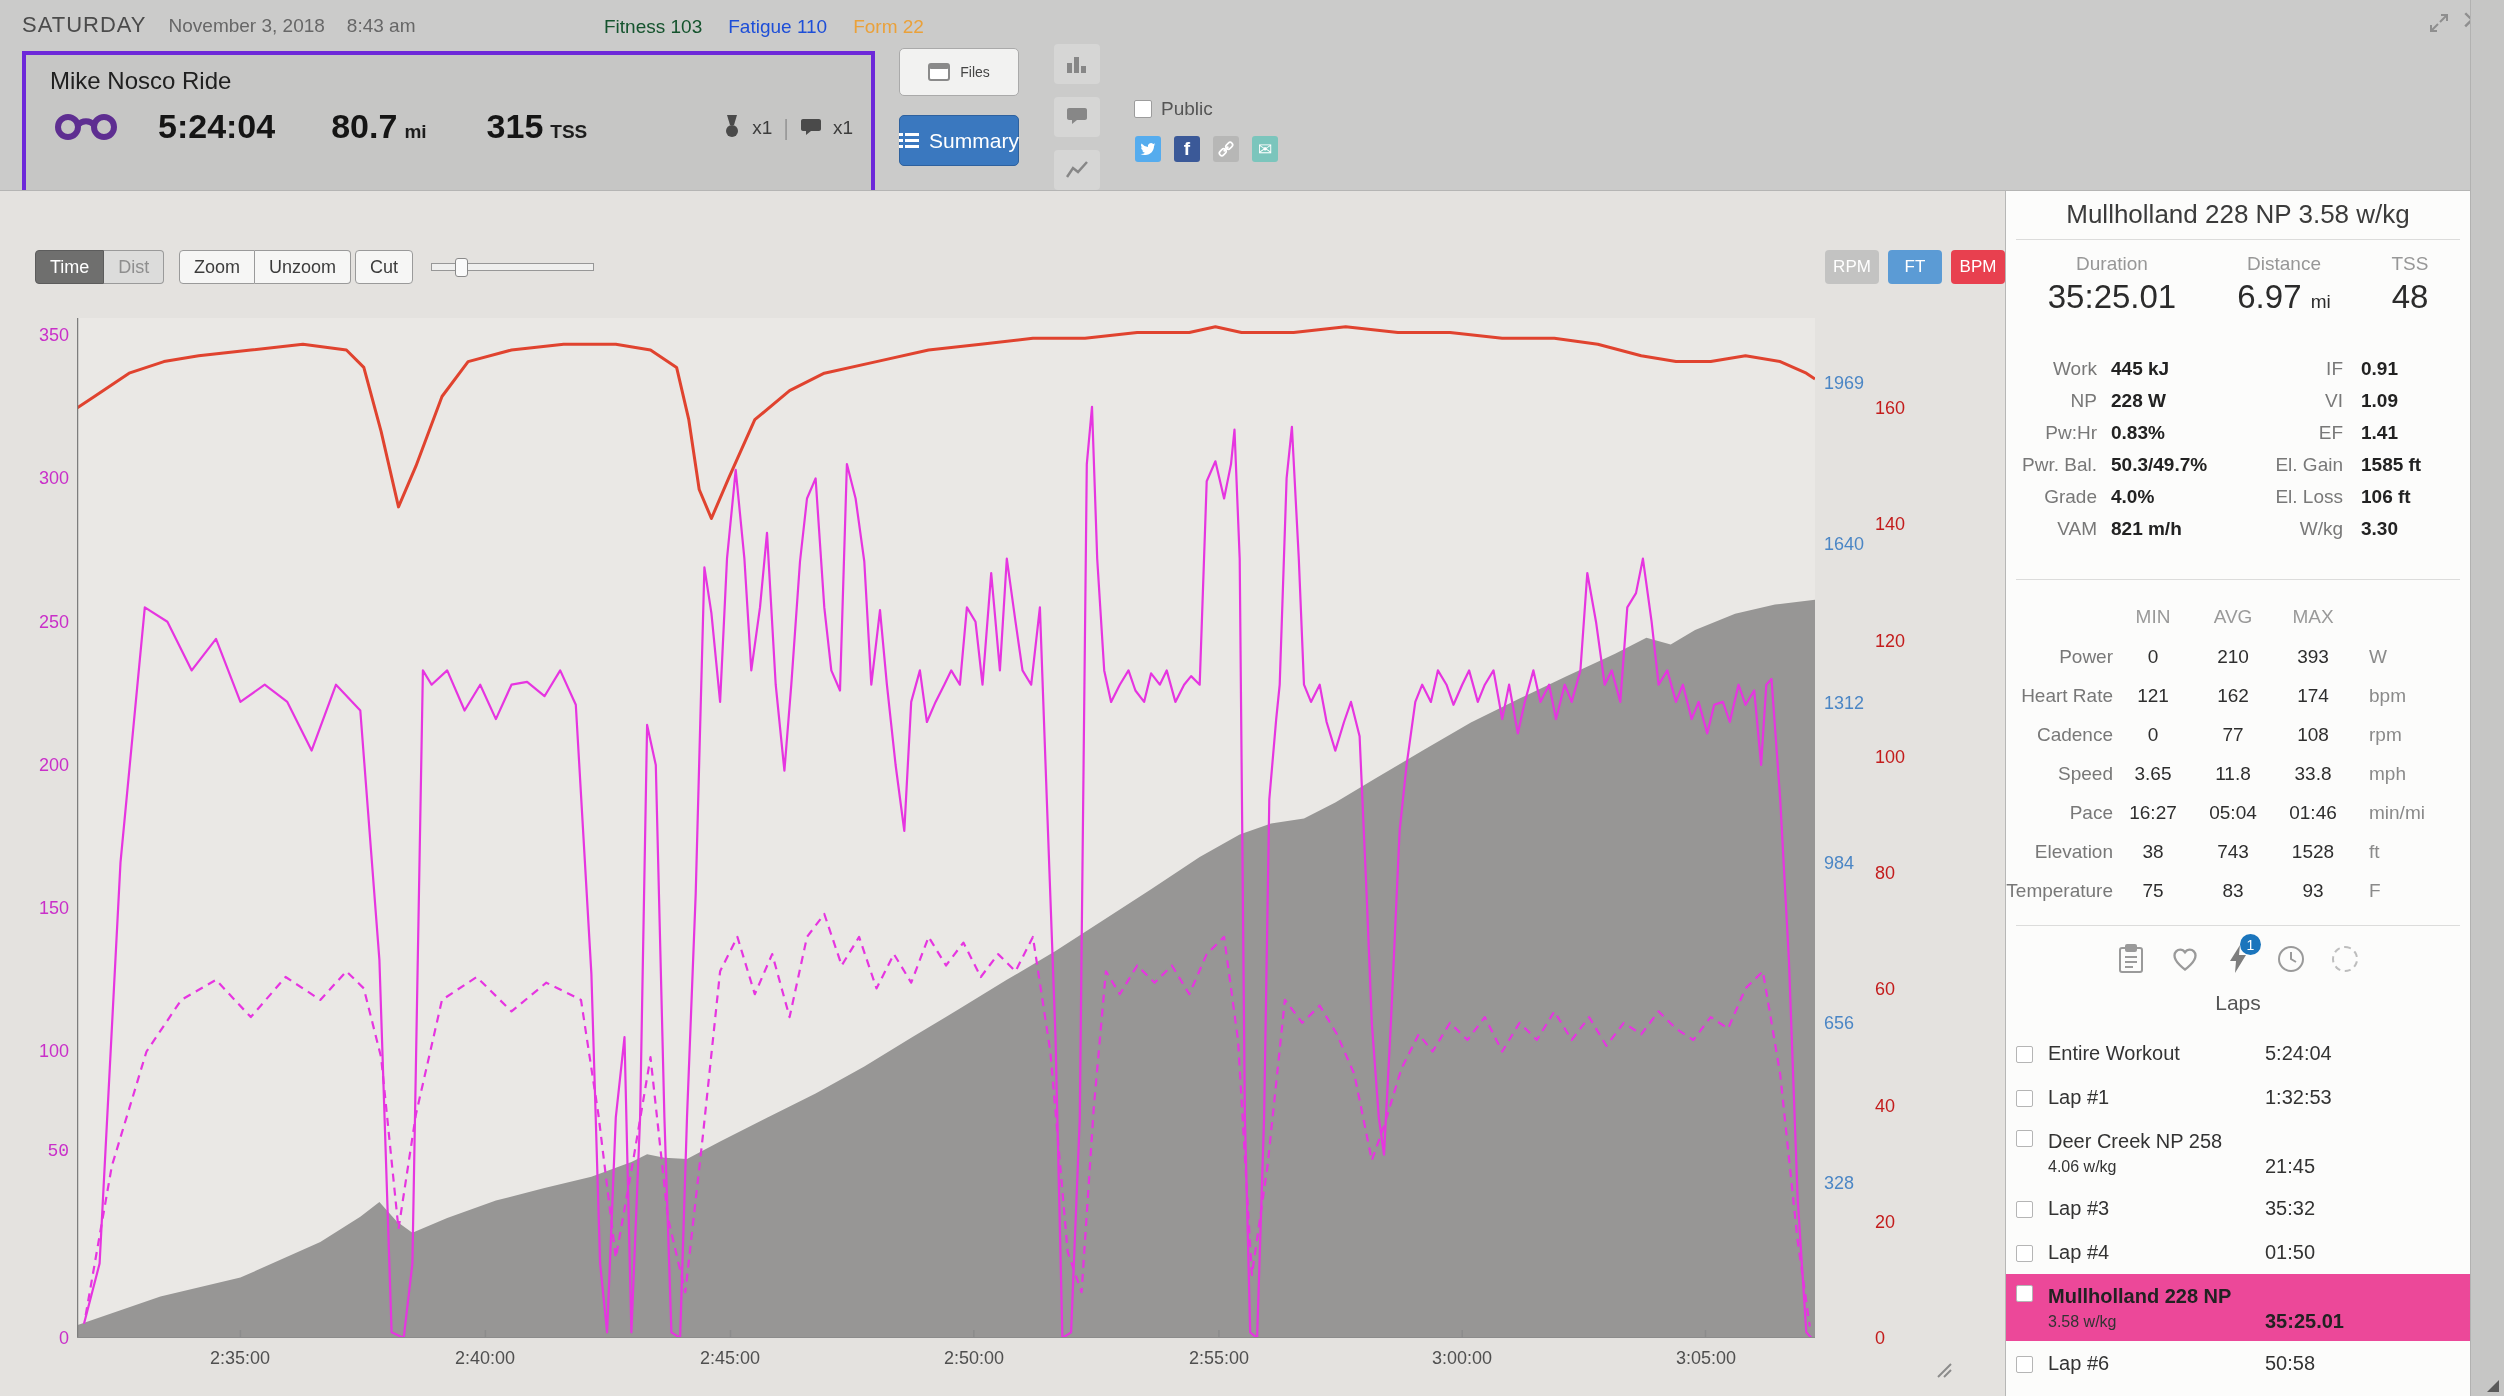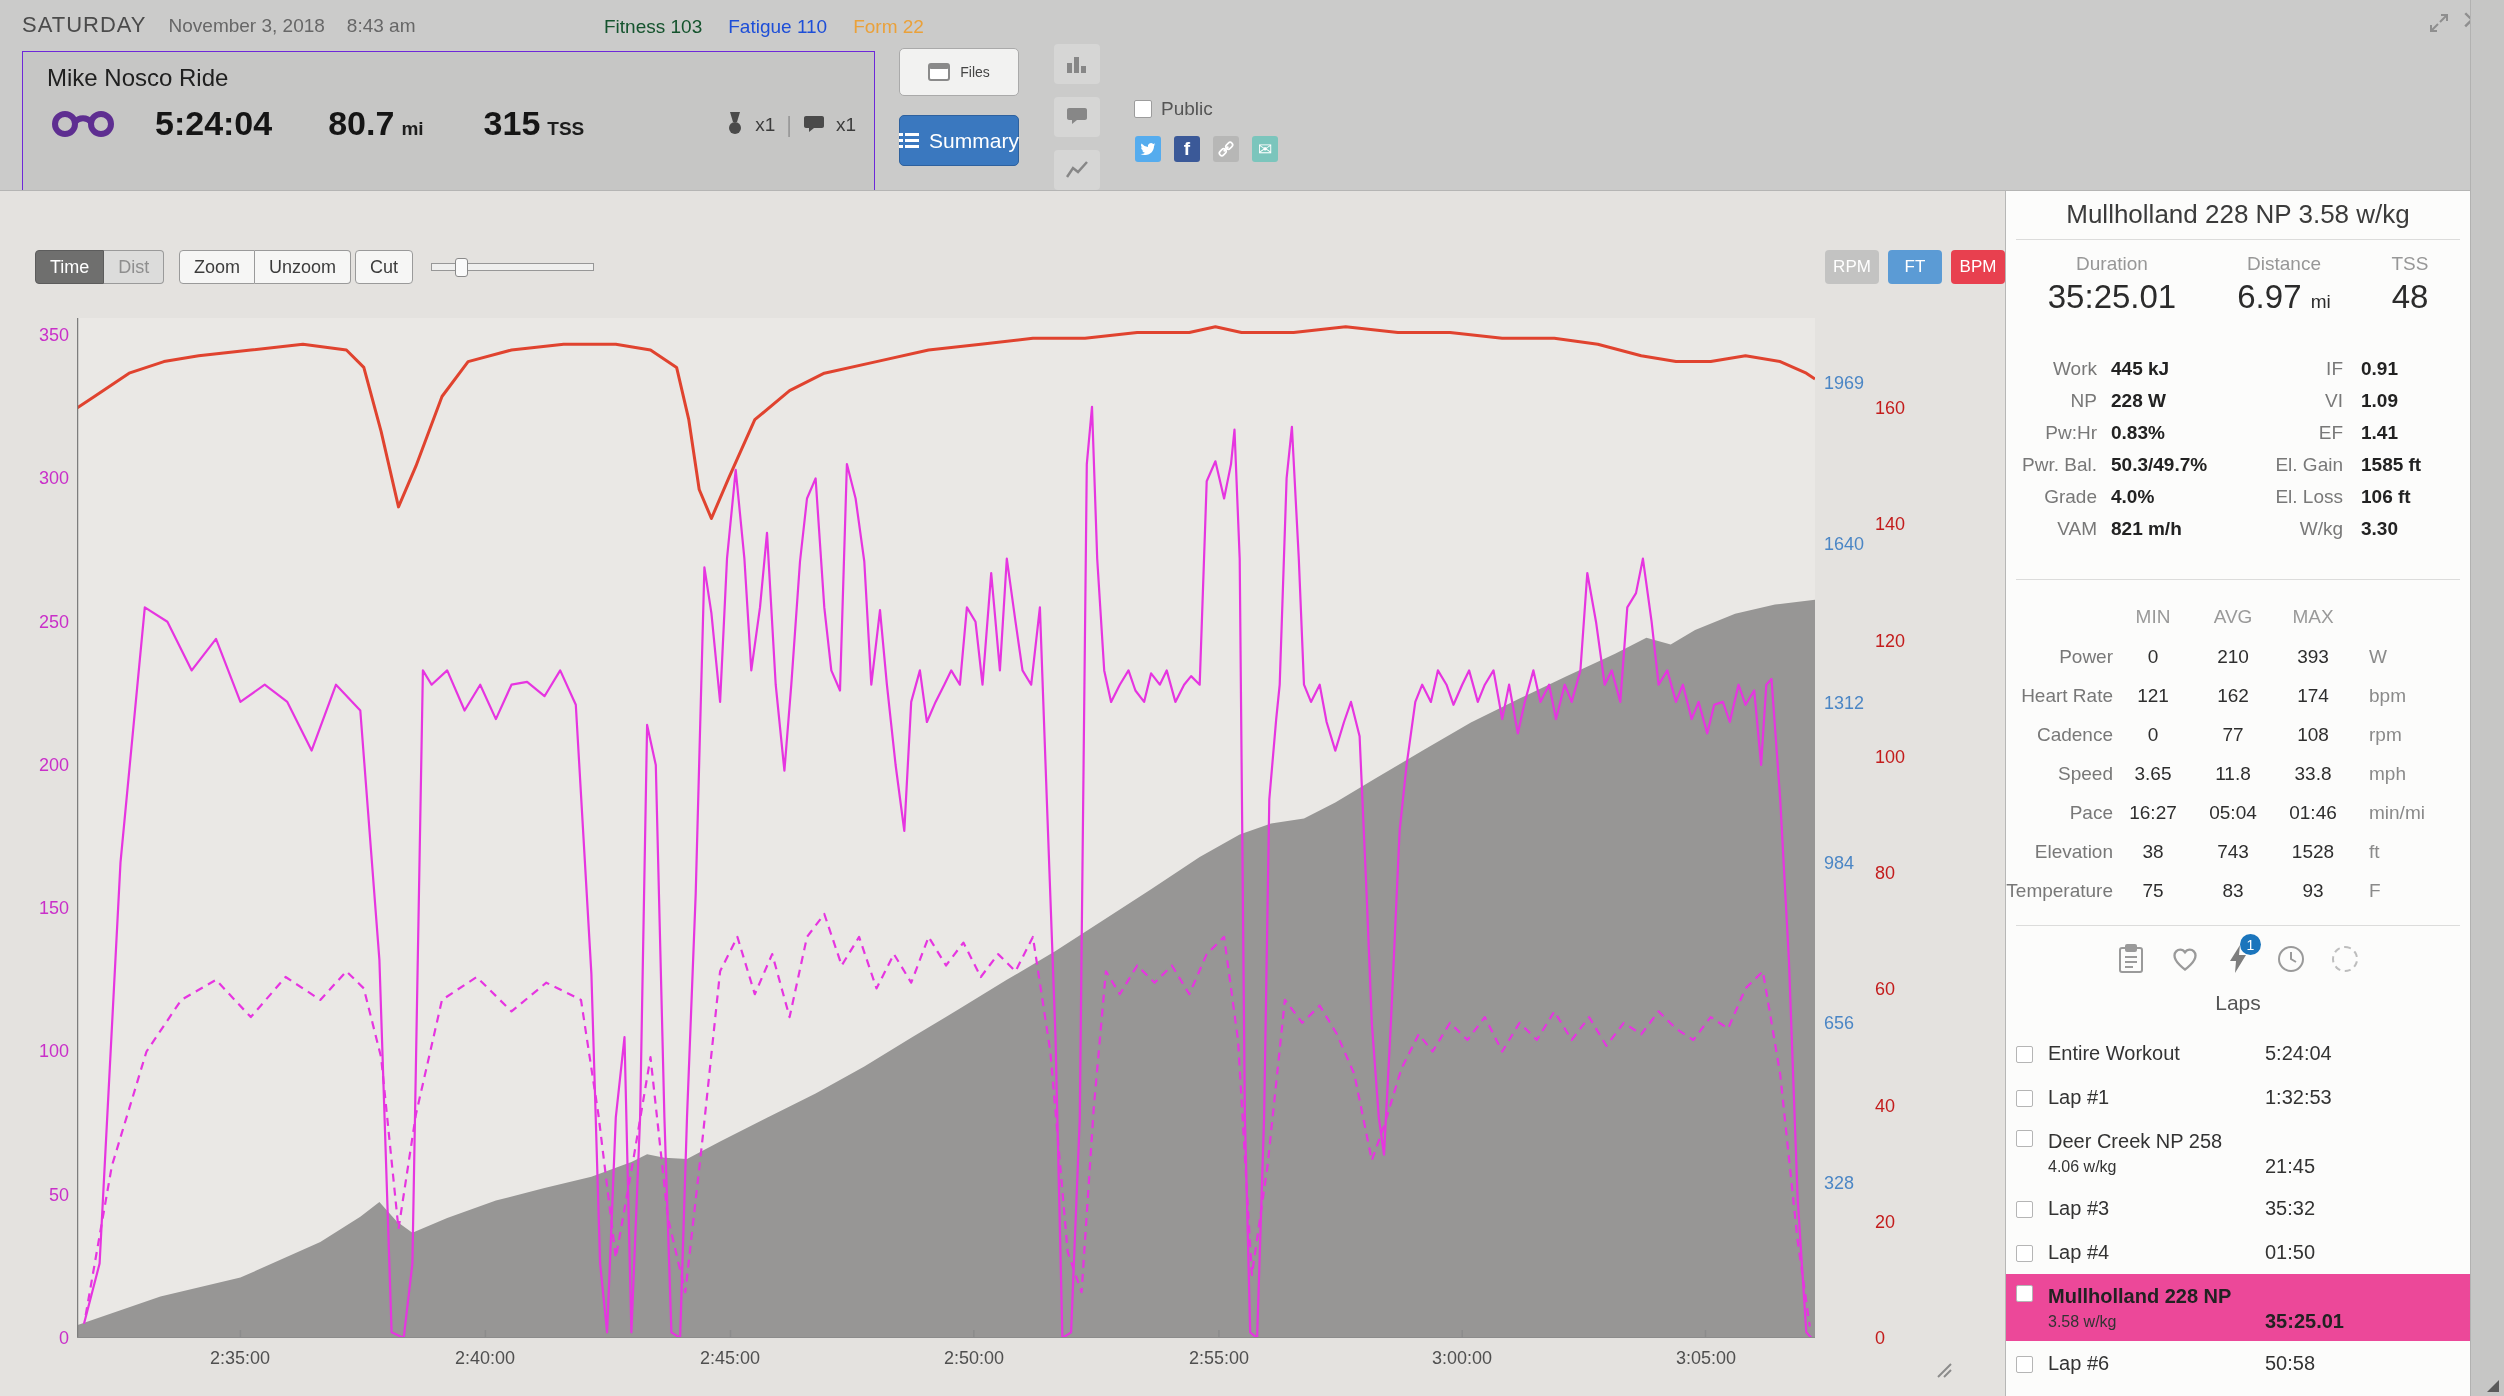--- a/index.html
+++ b/index.html
@@ -12,21 +12,21 @@
   .header-row{position:absolute;left:22px;top:12px;display:flex;align-items:baseline;gap:22px;}
   .day{font-size:22px;color:#4b4b4b;letter-spacing:1px;}
   .hdr-sub{font-size:19px;color:#676767;}
   .fitness-group{position:absolute;left:604px;top:16px;display:flex;gap:26px;font-size:19px;}
   .c-fitness{color:#14532d;} .c-fatigue{color:#1d4ed8;} .c-form{color:#eaa13a;}
   .win-expand{position:absolute;left:2428px;top:12px;color:#8f8f8f;}
   .win-close{position:absolute;left:2462px;top:2px;color:#8f8f8f;font-size:34px;line-height:34px;cursor:default;}
 
   
   .workout-box{position:absolute;left:22px;top:51px;width:853px;height:144px;
-               background:#c6c6c5;border:1px solid #6d28d9;box-sizing:border-box;}
+               background:#c6c6c5;border:4px solid #6d28d9;box-sizing:border-box;}
   .workout-title{position:absolute;left:24px;top:12px;font-size:24px;color:#202020;}
   .workout-stats{position:absolute;left:24px;top:52px;display:flex;align-items:center;}
   .big-num{font-size:34px;font-weight:bold;color:#151515;}
   .unit{font-size:19px;font-weight:bold;color:#1d1d1d;margin-left:7px;}
   .ml36{margin-left:36px;} .ml56{margin-left:56px;} .ml60{margin-left:60px;}
   .counts{position:absolute;right:18px;top:60px;display:flex;align-items:center;gap:11px;
           font-size:19px;color:#3c3c3c;}
   .count-div{color:#9a9a9a;font-size:22px;}
 
   
@@ -289,21 +289,21 @@
         <line x1="1385.1860000000001" y1="1012" x2="1385.1860000000001" y2="1020" stroke="#8c8c8c" stroke-width="1.5"></line>
         <line x1="1628.506" y1="1012" x2="1628.506" y2="1020" stroke="#8c8c8c" stroke-width="1.5"></line>
       </svg>
     <div class="axis-left" id="axis-power">
         <span style="top: 17px;">350</span>
         <span style="top: 160px;">300</span>
         <span style="top: 304px;">250</span>
         <span style="top: 447px;">200</span>
         <span style="top: 590px;">150</span>
         <span style="top: 733px;">100</span>
-        <span style="top: 877px;">50</span>
+        <span style="top: 833px; font-family: Liberation Mono, monospace;">50</span>
         <span style="top: 1020px;">0</span>
       </div>
     <div class="axis-blue" id="axis-elev">
         <span style="top: 65px;">1969</span>
         <span style="top: 226px;">1640</span>
         <span style="top: 385px;">1312</span>
         <span style="top: 545px;">984</span>
         <span style="top: 705px;">656</span>
         <span style="top: 865px;">328</span>
       </div>

